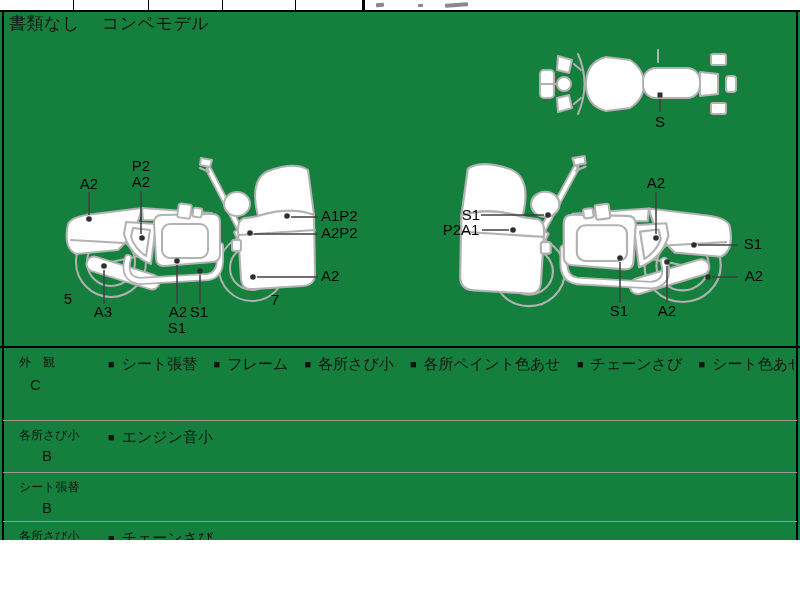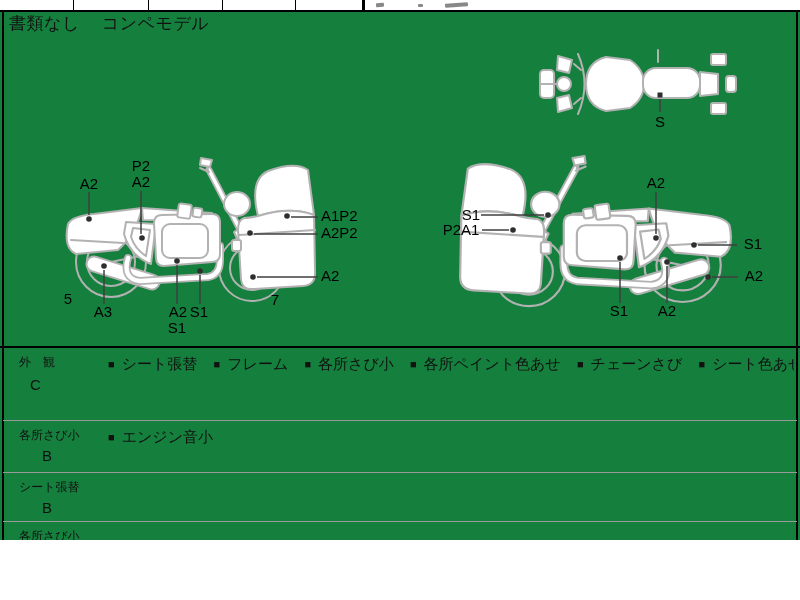--- a/index.html
+++ b/index.html
@@ -205,15 +205,18 @@
 
   <div class="trow" style="top:472px;height:49px">
     <div class="tlabel">シート張替</div>
     <div class="tgrade">B</div>
   </div>
   <div class="sep" style="top:521px"></div>
 
   <div class="trow" style="top:521px;height:79px">
     <div class="tlabel">各所さび小</div>
     <div class="tgrade">B</div>
+    <div class="tnotes">
+      <span class="note"><span class="bul">■</span><span>チェーンさび</span></span>
+    </div>
   </div>
 
 </div>
 
 </body></html>

